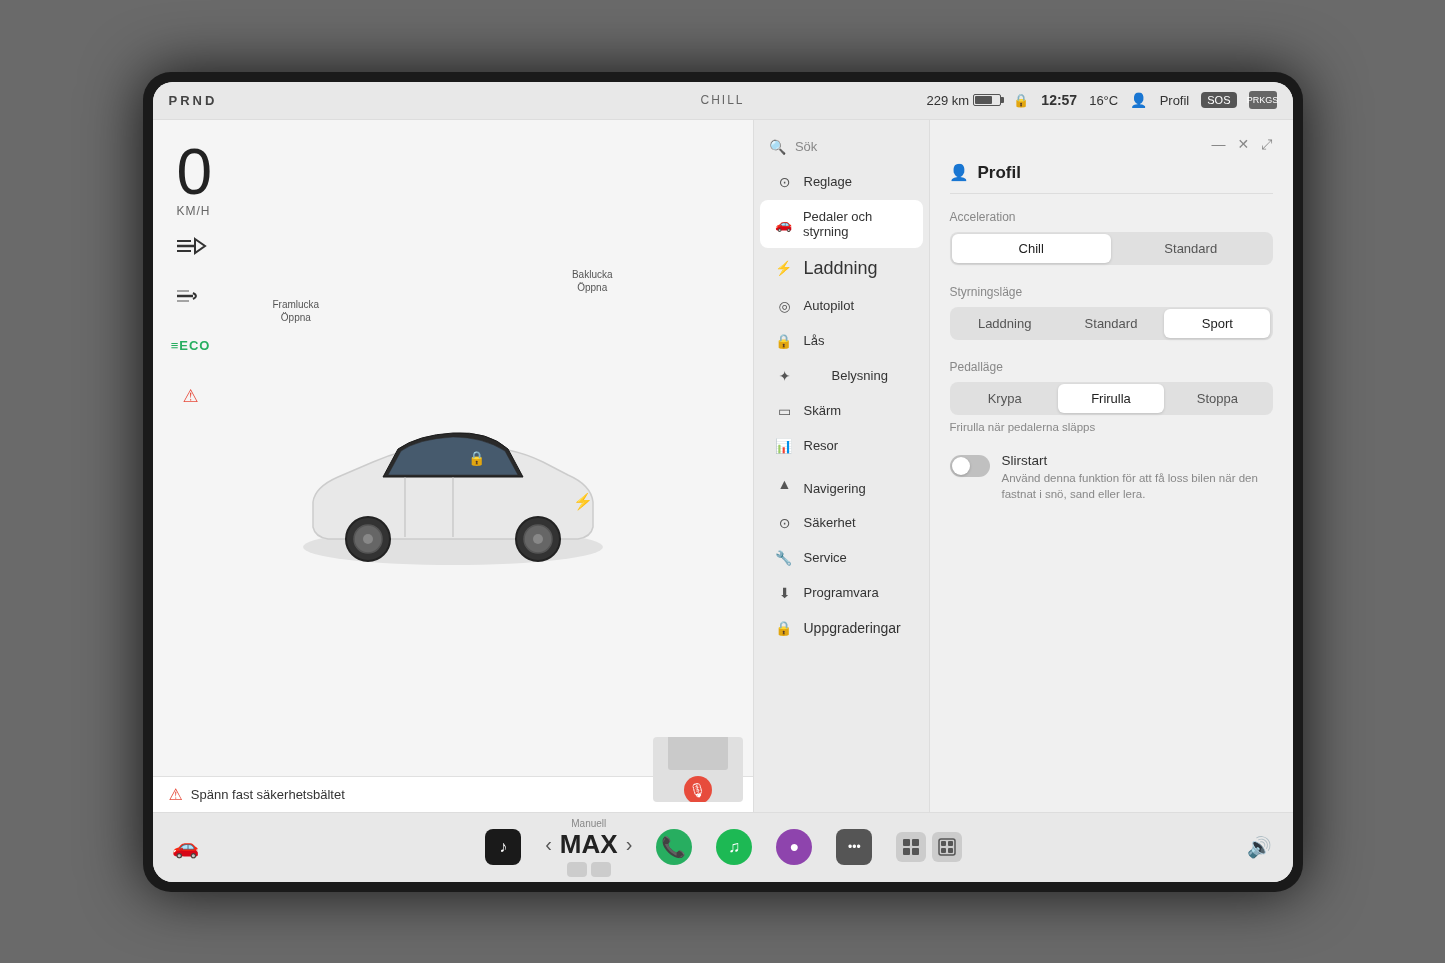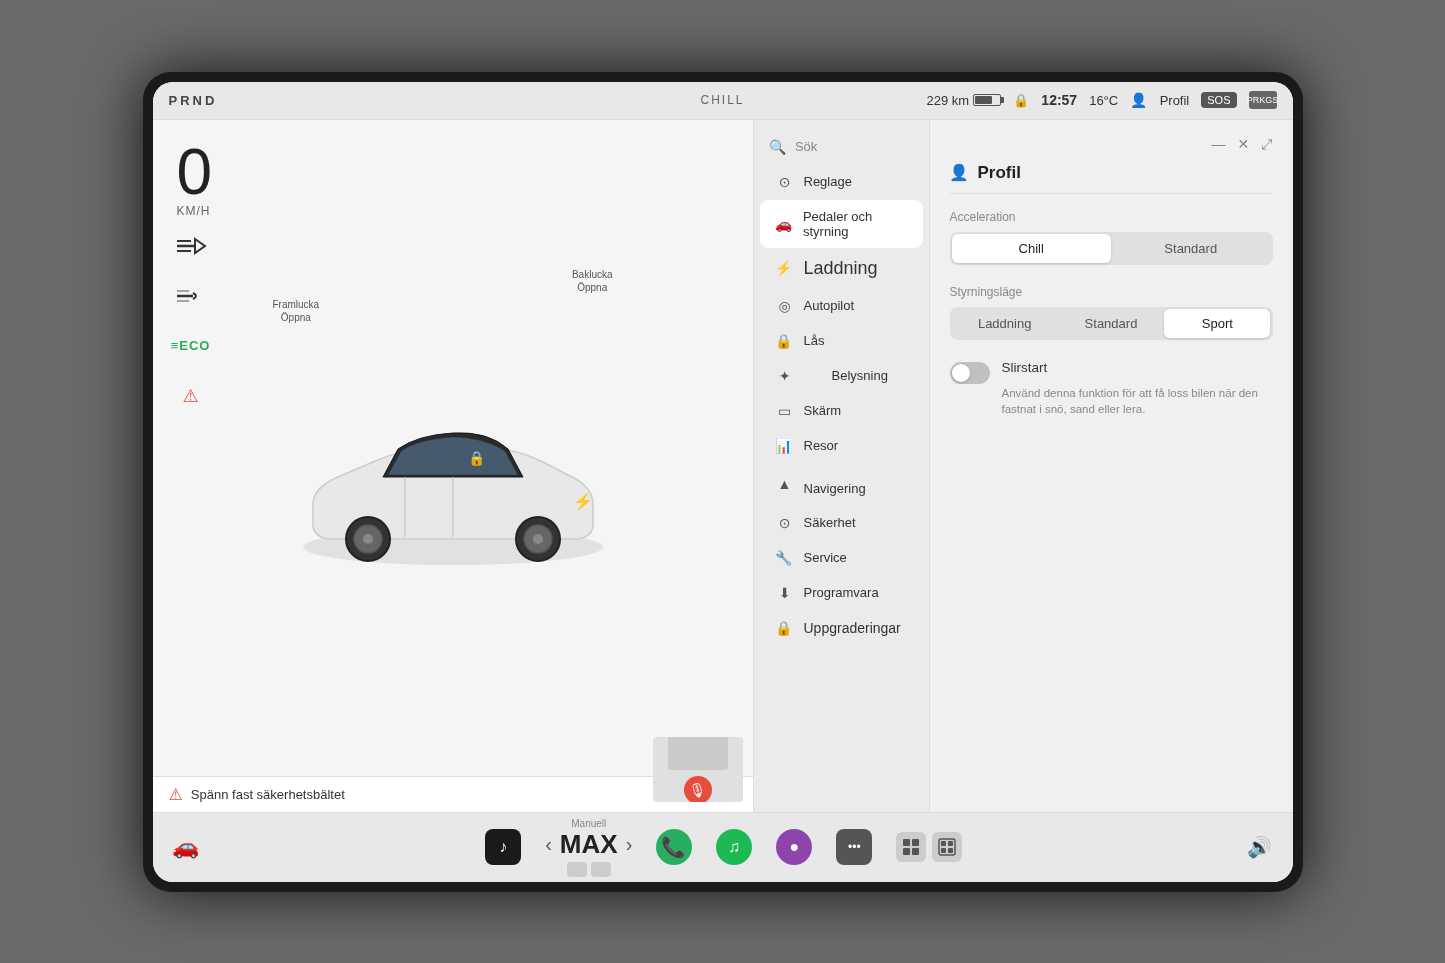--- a/index.html
+++ b/index.html
@@ -322,21 +322,21 @@
     }
     .toggle-label {
       font-size: 13.5px;
       font-weight: 500;
       color: #333;
     }
     .toggle-desc {
       font-size: 11.5px;
       color: #888;
       line-height: 1.4;
-      margin-top: 10px;
+      margin-top: 2px;
     }
     .frirulla-note {
       font-size: 11.5px;
       color: #888;
       margin-bottom: 12px;
       margin-top: -10px;
     }
     
     .taskbar {
       height: 70px;
@@ -594,20 +594,29 @@
 
           <div class="setting-section">
             <div class="section-label">Styrningsläge</div>
             <div class="button-group">
               <button class="btn-option">Laddning</button>
               <button class="btn-option">Standard</button>
               <button class="btn-option selected">Sport</button>
             </div>
           </div>
 
+          <div class="setting-section">
+            <div class="section-label">Pedalläge</div>
+            <div class="button-group">
+              <button class="btn-option">Krypa</button>
+              <button class="btn-option selected">Frirulla</button>
+              <button class="btn-option">Stoppa</button>
+            </div>
+            <div class="frirulla-note">Frirulla när pedalerna släpps</div>
+          </div>
 
           <div class="setting-section">
             <div class="toggle-row">
               <div class="toggle-switch"></div>
               <div>
                 <div class="toggle-label">Slirstart</div>
                 <div class="toggle-desc">Använd denna funktion för att få loss bilen när den fastnat i snö, sand eller lera.</div>
               </div>
             </div>
           </div>

